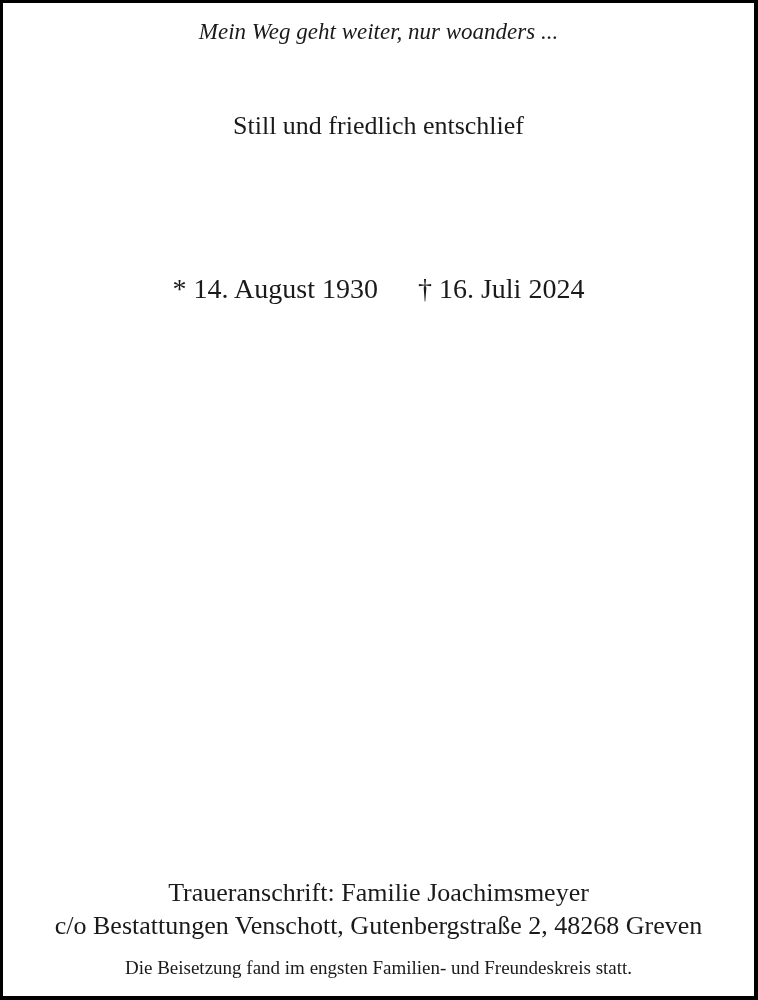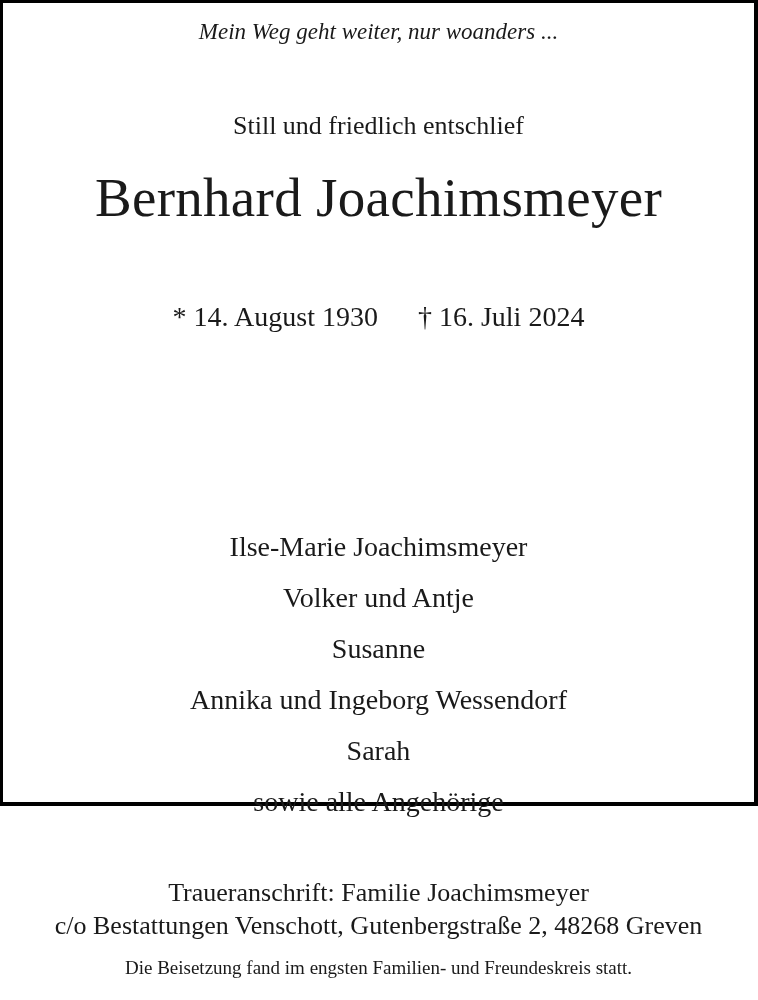--- a/index.html
+++ b/index.html
@@ -1,54 +1,45 @@
 <!DOCTYPE html>
 <html><head>
 <meta charset="utf-8">
 <style>
   html, body { margin:0; padding:0; background:#ffffff; }
   body { width:758px; height:1000px; overflow:hidden; }
   .frame {
     position:absolute; left:0; top:0;
-    width:758px; height:806px;
+    width:758px; height:1000px;
     box-sizing:border-box;
     border-top:3px solid #000; border-left:3px solid #000;
     border-right:4px solid #000; border-bottom:4px solid #000;
     background:#fff;
     font-family:"Liberation Serif","DejaVu Serif",serif;
     color:#1a1a1a;
   }
   .line { position:absolute; left:0; right:0; text-align:center; white-space:nowrap; }
   .motto { top:16px; font-size:23px; font-style:italic; }
   .intro { top:108px; font-size:26px; }
   .name { top:163px; font-size:55px; letter-spacing:0.3px; }
-  .dates { top:270px; font-size:28px;margin-top:28px; }
+  .dates { top:270px; font-size:28px; }
   .dates .sep { display:inline-block; width:40px; }
   .quote { top:352px; font-size:28px; line-height:37px; }
   .mourners { top:526px; font-size:28px; }
   .mourners div { height:51px; line-height:36px; }
   .address { top:873px; font-size:26px; line-height:33px; }
   .burial { top:954px; font-size:19px; }
 </style>
 </head>
 <body>
 
 <div class="frame">
   <div class="line motto">Mein Weg geht weiter, nur woanders ...</div>
   <div class="line intro">Still und friedlich entschlief</div>
-  <div class="line name">Bernhard Joachimsmeyer</div>
   <div class="line dates">
     <span>* 14. August 1930</span><span class="sep"></span><span>† 16. Juli 2024</span>
-  </div>
-  <div class="line mourners">
-    <div>Ilse-Marie Joachimsmeyer</div>
-    <div>Volker und Antje</div>
-    <div>Susanne</div>
-    <div>Annika und Ingeborg Wessendorf</div>
-    <div>Sarah</div>
-    <div>sowie alle Angehörige</div>
   </div>
   <div class="line address">
     <div>Traueranschrift: Familie Joachimsmeyer</div>
     <div>c/o Bestattungen Venschott, Gutenbergstraße 2, 48268 Greven</div>
   </div>
   <div class="line burial">Die Beisetzung fand im engsten Familien- und Freundeskreis statt.</div>
 </div>
 
 </body></html>

